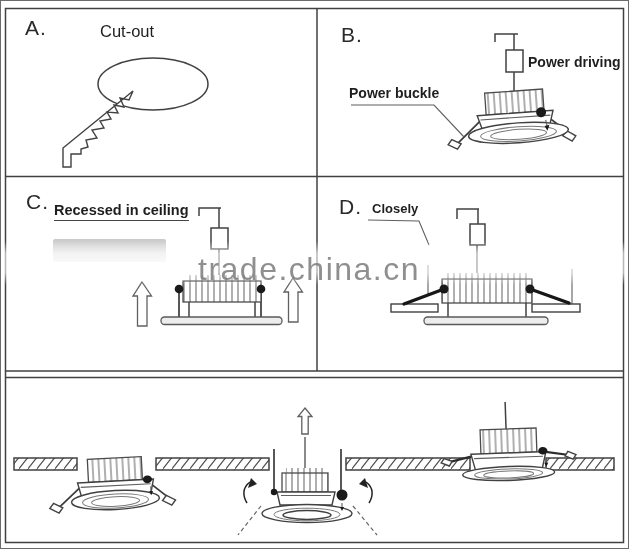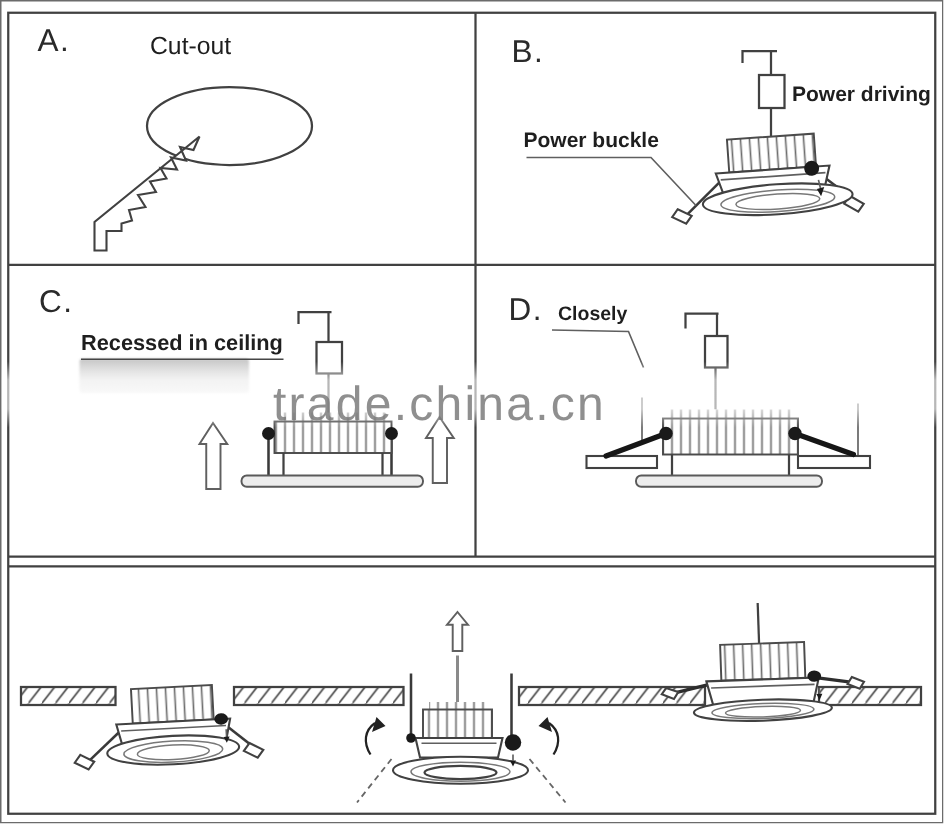--- a/index.html
+++ b/index.html
@@ -30,21 +30,21 @@
   .txt{position:absolute;color:#1e1e1e;white-space:nowrap;line-height:1.1;}
   .panel-letter{font-size:21px;letter-spacing:1px;color:#2a2a2a;}
   .cap{font-weight:bold;font-size:14px;}
   .cutout-cap{font-weight:normal;font-size:16.5px;}
   .c-underline{font-size:14.5px;border-bottom:1.5px solid #454545;padding-bottom:1px;}
   .d-cap{font-size:13px;}
   .gray-patch{position:absolute;left:52px;top:238px;width:113px;height:23px;border-radius:2px;
     background:linear-gradient(to bottom,#c9c9c9 0%,#dcdcdc 55%,#efefef 100%);filter:blur(0.6px);}
   .white-band{position:absolute;left:0;top:240px;width:629px;height:44px;
     background:linear-gradient(to bottom,rgba(255,255,255,0) 0%,rgba(255,255,255,0.62) 28%,rgba(255,255,255,0.62) 72%,rgba(255,255,255,0) 100%);}
-  .watermark{position:absolute;left:181px;top:250px;font-size:32px;letter-spacing:1.5px;
+  .watermark{position:absolute;left:197px;top:250px;font-size:32px;letter-spacing:1.5px;
     color:rgba(118,118,118,0.82);white-space:nowrap;}
 </style>
 </head>
 <body>
 
 <div id="canvas">
 
   <svg width="629" height="549" viewBox="0 0 629 549">
     <defs>
       <pattern id="pfins" width="6" height="8" patternUnits="userSpaceOnUse">
@@ -204,18 +204,18 @@
   <div class="watermark">trade.china.cn</div>
 
   <div class="txt panel-letter" style="left:24px;top:15px">A.</div>
   <div class="txt cutout-cap" style="left:99px;top:21px">Cut-out</div>
 
   <div class="txt panel-letter" style="left:340px;top:22px">B.</div>
   <div class="txt cap" style="left:527px;top:54px">Power driving</div>
   <div class="txt cap" style="left:348px;top:85px">Power buckle</div>
 
   <div class="txt panel-letter" style="left:25px;top:189px">C.</div>
-  <div class="txt cap c-underline" style="left:53px;top:221px">Recessed in ceiling</div>
+  <div class="txt cap c-underline" style="left:53px;top:202px">Recessed in ceiling</div>
 
   <div class="txt panel-letter" style="left:338px;top:194px">D.</div>
   <div class="txt cap d-cap" style="left:371px;top:201px">Closely</div>
 
 </div>
 
 </body></html>

